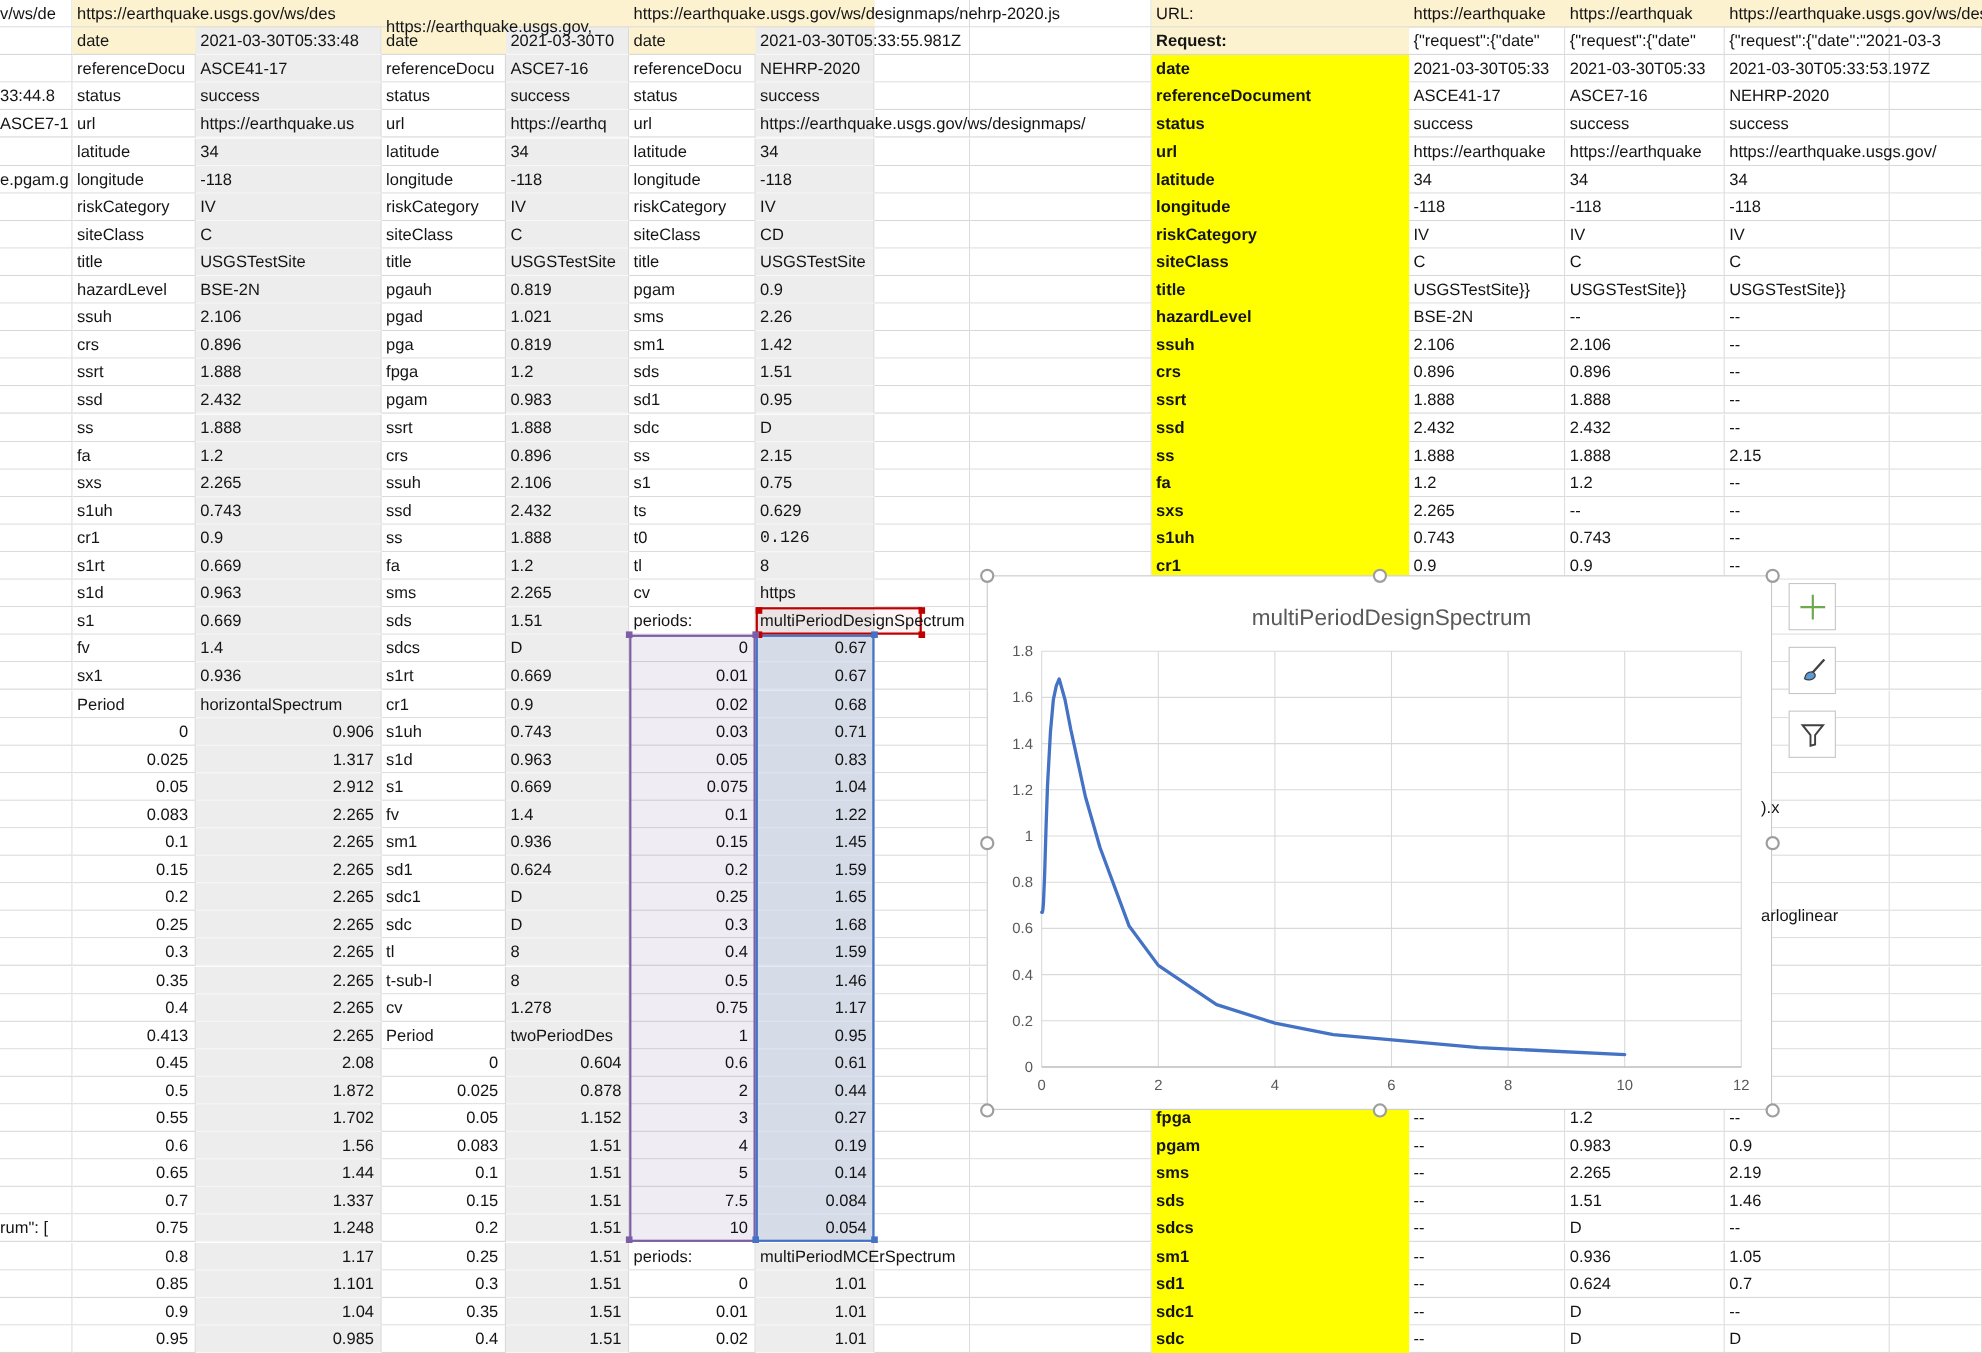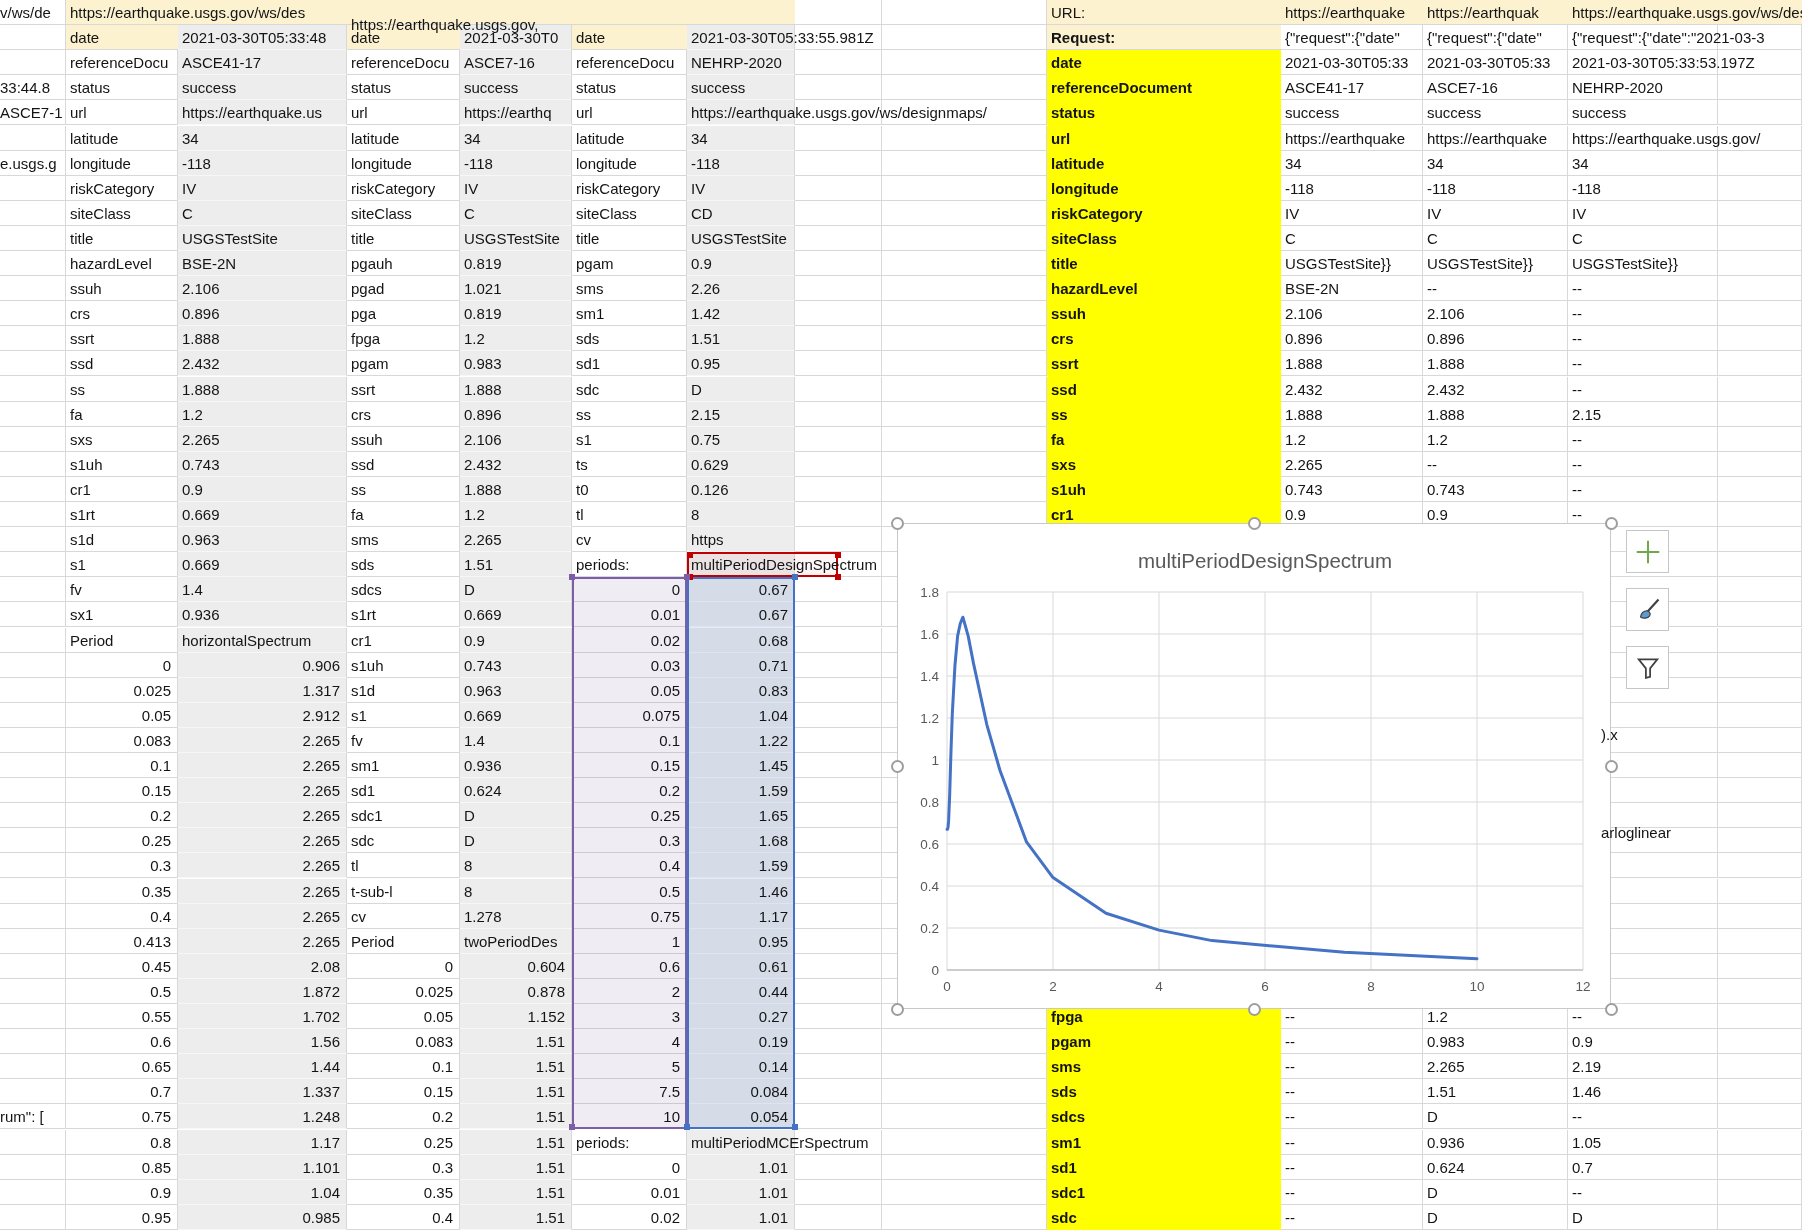--- a/index.html
+++ b/index.html
@@ -734,21 +734,21 @@
     <div class="sq" style="left: 835px; top: 574.3px; background: rgb(192, 0, 0);"></div>
     <div class="sq" style="left: 569px; top: 574.3px; background: rgb(123, 94, 166);"></div>
     <div class="sq" style="left: 684px; top: 574.3px; background: rgb(123, 94, 166);"></div>
     <div class="sq" style="left: 569px; top: 1123.5px; background: rgb(123, 94, 166);"></div>
     <div class="sq" style="left: 684px; top: 1123.5px; background: rgb(68, 114, 196);"></div>
     <div class="sq" style="left: 792px; top: 574.3px; background: rgb(68, 114, 196);"></div>
     <div class="sq" style="left: 792px; top: 1123.5px; background: rgb(68, 114, 196);"></div>
     <div class="txt" style="left: 0px; top: 0px; width: 62px;">v/ws/de</div>
     <div class="txt" style="left: 0px; top: 75.3px; width: 62px;">33:44.8</div>
     <div class="txt" style="left: 0px; top: 100.4px; width: 62px;">ASCE7-1(</div>
-    <div class="txt" style="left: 0px; top: 150.6px; width: 62px;">e.usgs.g</div>
+    <div class="txt" style="left: 0px; top: 150.6px; width: 62px;">e.pgam.g</div>
     <div class="txt" style="left: 0px; top: 1104.4px; width: 62px;">rum": [</div>
     <div class="txt spill" style="left: 70px; top: 0px; width: 894px;">https://earthquake.usgs.gov/ws/des</div>
     <div class="txt" style="left: 70px; top: 25.1px; width: 106px;">date</div>
     <div class="txt" style="left: 182px; top: 25.1px; width: 163px;">2021-03-30T05:33:48</div>
     <div class="txt" style="left: 70px; top: 50.2px; width: 106px;">referenceDocu</div>
     <div class="txt" style="left: 182px; top: 50.2px; width: 163px;">ASCE41-17</div>
     <div class="txt" style="left: 70px; top: 75.3px; width: 106px;">status</div>
     <div class="txt" style="left: 182px; top: 75.3px; width: 163px;">success</div>
     <div class="txt" style="left: 70px; top: 100.4px; width: 106px;">url</div>
     <div class="txt" style="left: 182px; top: 100.4px; width: 163px;">https://earthquake.us</div>
@@ -930,20 +930,21 @@
     <div class="txt r" style="left: 347px; top: 1104.4px; width: 106px;">0.2</div>
     <div class="txt r" style="left: 460px; top: 1104.4px; width: 105px;">1.51</div>
     <div class="txt r" style="left: 347px; top: 1129.5px; width: 106px;">0.25</div>
     <div class="txt r" style="left: 460px; top: 1129.5px; width: 105px;">1.51</div>
     <div class="txt r" style="left: 347px; top: 1154.6px; width: 106px;">0.3</div>
     <div class="txt r" style="left: 460px; top: 1154.6px; width: 105px;">1.51</div>
     <div class="txt r" style="left: 347px; top: 1179.7px; width: 106px;">0.35</div>
     <div class="txt r" style="left: 460px; top: 1179.7px; width: 105px;">1.51</div>
     <div class="txt r" style="left: 347px; top: 1204.8px; width: 106px;">0.4</div>
     <div class="txt r" style="left: 460px; top: 1204.8px; width: 105px;">1.51</div>
+    <div class="txt spill" style="left: 576px; top: 0px; width: 894px;">https://earthquake.usgs.gov/ws/designmaps/nehrp-2020.js</div>
     <div class="txt" style="left: 576px; top: 25.1px; width: 109px;">date</div>
     <div class="txt spill" style="left: 691px; top: 25.1px; width: 102px;">2021-03-30T05:33:55.981Z</div>
     <div class="txt" style="left: 576px; top: 50.2px; width: 109px;">referenceDocu</div>
     <div class="txt" style="left: 691px; top: 50.2px; width: 102px;">NEHRP-2020</div>
     <div class="txt" style="left: 576px; top: 75.3px; width: 109px;">status</div>
     <div class="txt" style="left: 691px; top: 75.3px; width: 102px;">success</div>
     <div class="txt" style="left: 576px; top: 100.4px; width: 109px;">url</div>
     <div class="txt spill" style="left: 691px; top: 100.4px; width: 102px;">https://earthquake.usgs.gov/ws/designmaps/</div>
     <div class="txt" style="left: 576px; top: 125.5px; width: 109px;">latitude</div>
     <div class="txt" style="left: 691px; top: 125.5px; width: 102px;">34</div>
@@ -967,21 +968,21 @@
     <div class="txt" style="left: 691px; top: 351.4px; width: 102px;">0.95</div>
     <div class="txt" style="left: 576px; top: 376.5px; width: 109px;">sdc</div>
     <div class="txt" style="left: 691px; top: 376.5px; width: 102px;">D</div>
     <div class="txt" style="left: 576px; top: 401.6px; width: 109px;">ss</div>
     <div class="txt" style="left: 691px; top: 401.6px; width: 102px;">2.15</div>
     <div class="txt" style="left: 576px; top: 426.7px; width: 109px;">s1</div>
     <div class="txt" style="left: 691px; top: 426.7px; width: 102px;">0.75</div>
     <div class="txt" style="left: 576px; top: 451.8px; width: 109px;">ts</div>
     <div class="txt" style="left: 691px; top: 451.8px; width: 102px;">0.629</div>
     <div class="txt" style="left: 576px; top: 476.9px; width: 109px;">t0</div>
-    <div class="txt" style="left: 691px; top: 476.9px; width: 102px;">0.126</div>
+    <div class="txt" style="left: 691px; top: 476.9px; width: 102px; font-family: Liberation Mono, monospace;">0.126</div>
     <div class="txt" style="left: 576px; top: 502px; width: 109px;">tl</div>
     <div class="txt" style="left: 691px; top: 502px; width: 102px;">8</div>
     <div class="txt" style="left: 576px; top: 527.1px; width: 109px;">cv</div>
     <div class="txt" style="left: 691px; top: 527.1px; width: 102px;">https</div>
     <div class="txt" style="left: 576px; top: 552.2px; width: 109px;">periods:</div>
     <div class="txt spill" style="left: 691px; top: 552.2px; width: 102px;">multiPeriodDesignSpectrum</div>
     <div class="txt r" style="left: 572px; top: 577.3px; width: 108px;">0</div>
     <div class="txt r" style="left: 687px; top: 577.3px; width: 101px;">0.67</div>
     <div class="txt r" style="left: 572px; top: 602.4px; width: 108px;">0.01</div>
     <div class="txt r" style="left: 687px; top: 602.4px; width: 101px;">0.67</div>

